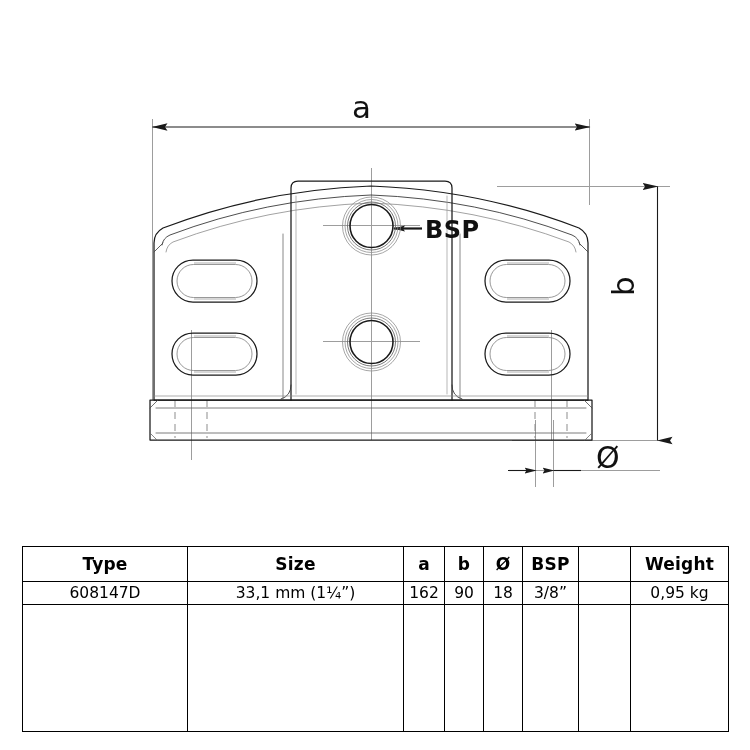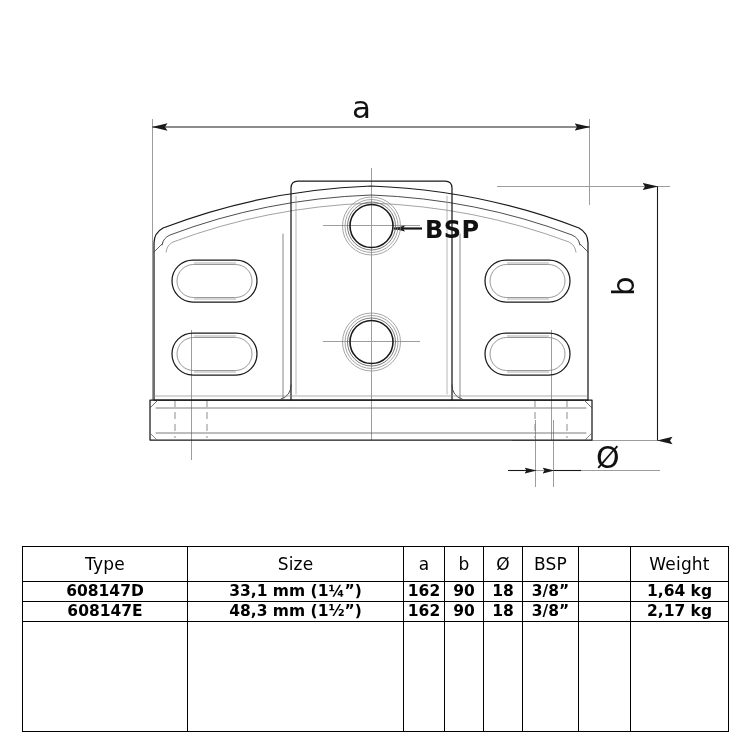--- a/index.html
+++ b/index.html
@@ -46,27 +46,27 @@
     border: 1px solid #000000;
     padding: 0;
     text-align: center;
     vertical-align: middle;
     color: #000000;
     background: #ffffff;
   }
   table.spec thead th {
     height: 34px;
     font-size: 17px;
-    font-weight: normal;
+    font-weight: bold;
     letter-spacing: 0.2px;
   }
   table.spec tbody td {
     height: 19px;
     font-size: 15.5px;
-    font-weight: bold;
+    font-weight: normal;
     line-height: 19px;
   }
   table.spec tbody tr.filler td {
     height: 108px;
   }
   .col-type    { width: 165px; }
   .col-size    { width: 216px; }
   .col-a       { width: 41px;  }
   .col-b       { width: 39px;  }
   .col-dia     { width: 39px;  }
@@ -313,31 +313,21 @@
       </thead>
       <tbody>
         <tr>
           <td>608147D</td>
           <td>33,1 mm (1¼”)</td>
           <td>162</td>
           <td>90</td>
           <td>18</td>
           <td>3/8”</td>
           <td></td>
-          <td>1,64 kg</td>
-        </tr>
-        <tr>
-          <td>608147E</td>
-          <td>48,3 mm (1½”)</td>
-          <td>162</td>
-          <td>90</td>
-          <td>18</td>
-          <td>3/8”</td>
-          <td></td>
-          <td>2,17 kg</td>
+          <td>0,95 kg</td>
         </tr>
         <tr class="filler">
           <td></td>
           <td></td>
           <td></td>
           <td></td>
           <td></td>
           <td></td>
           <td></td>
           <td></td>

